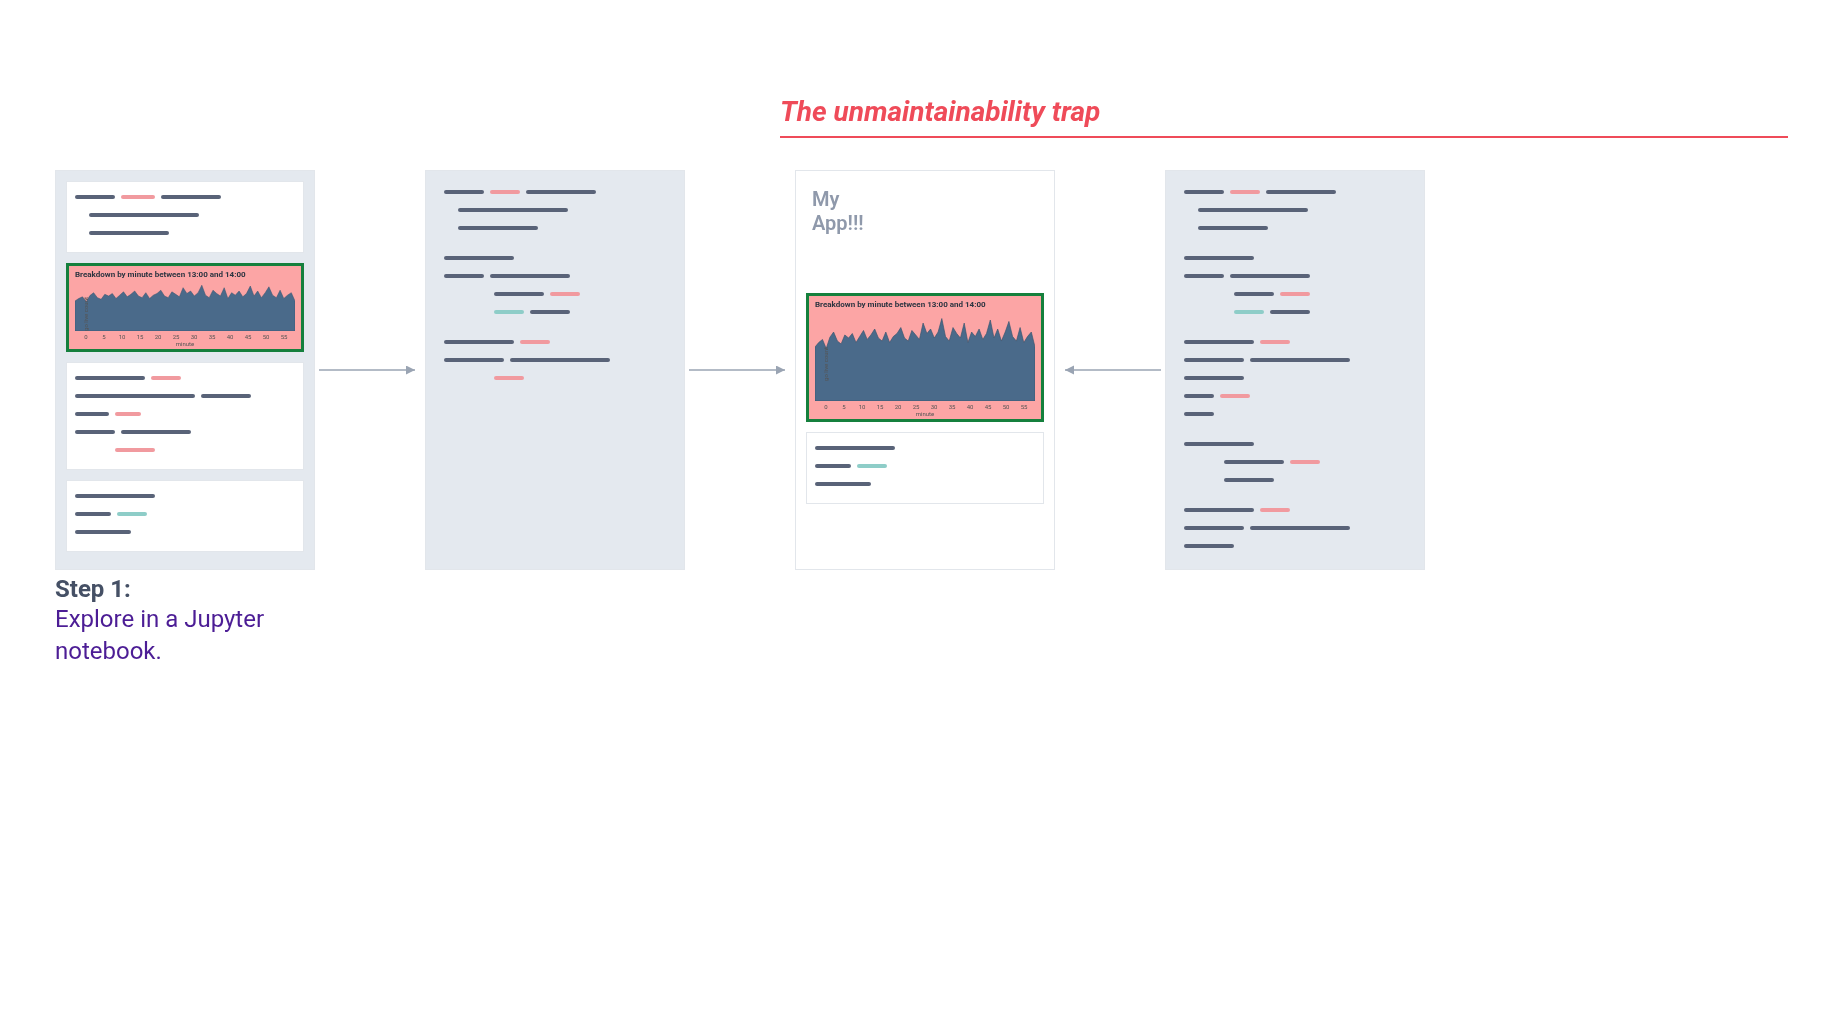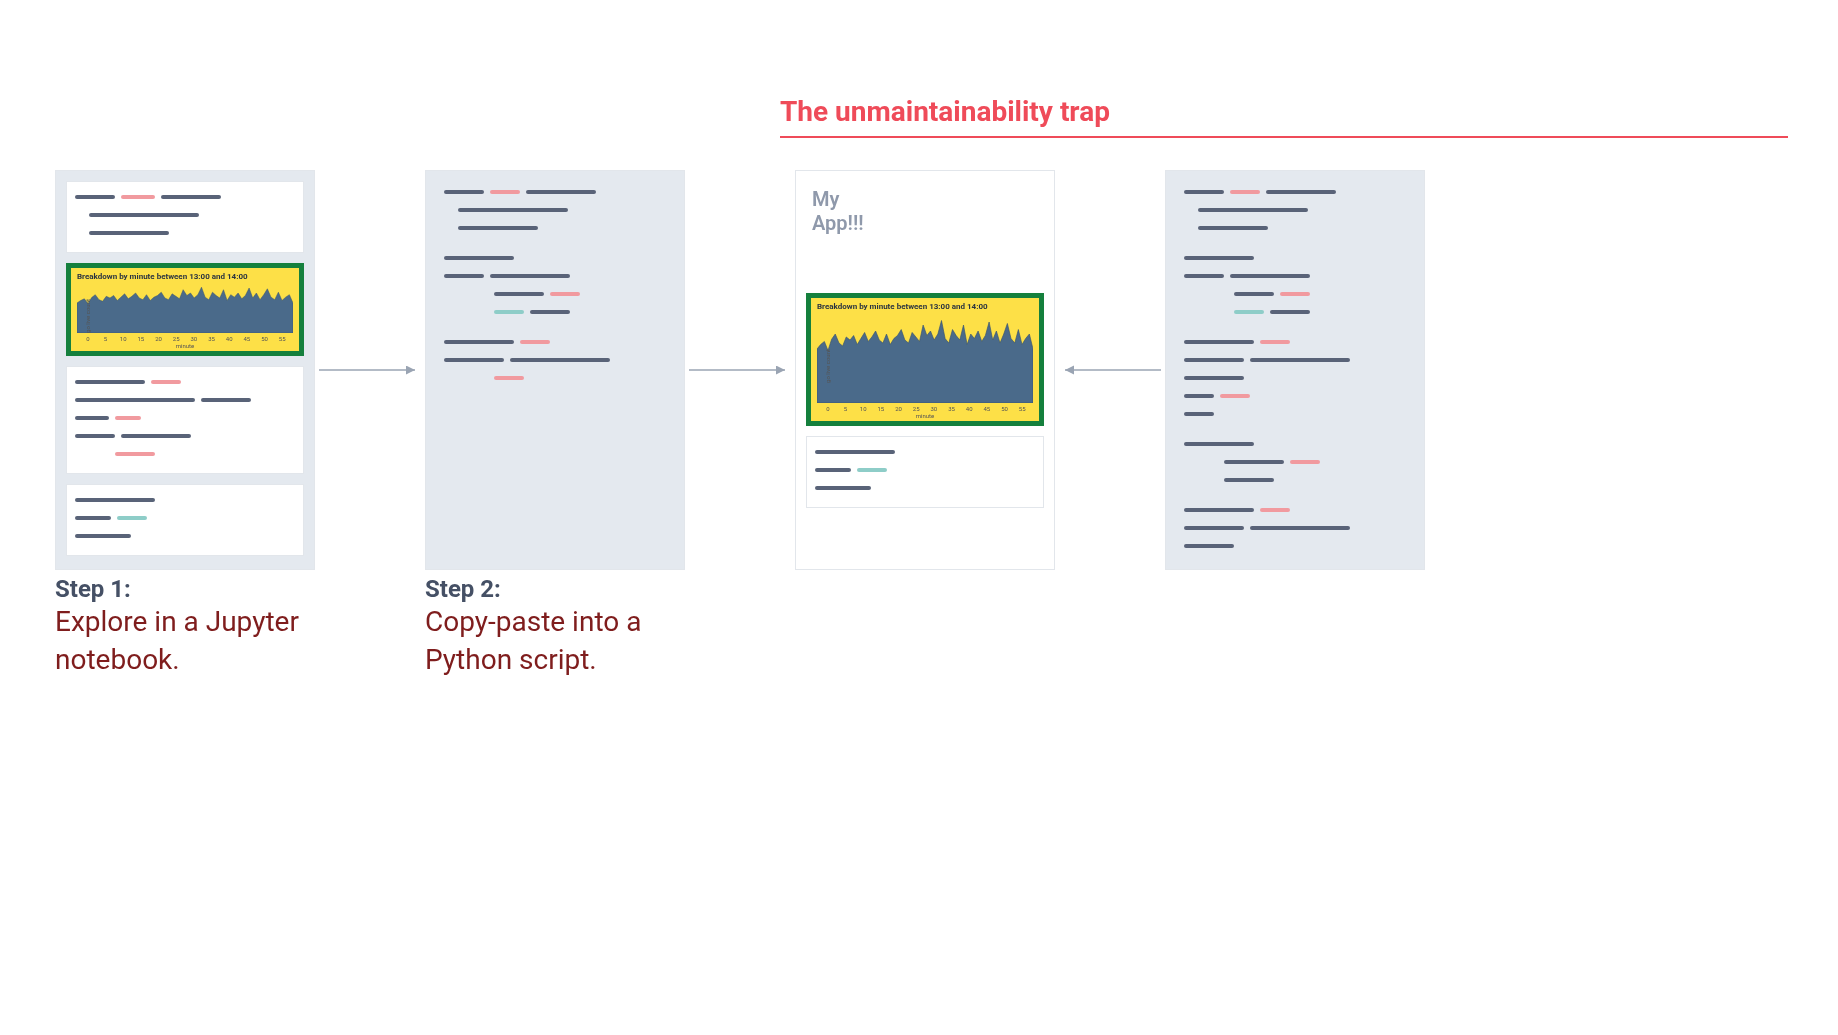--- a/index.html
+++ b/index.html
@@ -16,20 +16,21 @@
     width: 100%;
     height: 100%;
     padding-top: 170px;
   }
   
   .trap-header {
     position: absolute;
     left: 780px;
     right: 50px;
     top: 95px;
+    font-style: italic;
   }
   .trap-title {
     color: #ef4b59;
     font-size: 28px;
     font-weight: 700;
     margin-bottom: 8px;
   }
   .trap-rule {
     border: none;
     border-top: 2px solid #ef4b59;
@@ -77,22 +78,22 @@
   
   .ln { height: 4px; border-radius: 2px; background: #596378; display: inline-block; vertical-align: middle; margin-right: 6px; }
   .ln.g { background: #596378; }
   .ln.r { background: #f19a9f; }
   .ln.t { background: #8ecdc8; }
   .row { line-height: 12px; margin-bottom: 6px; white-space: nowrap; }
   .indent { display:inline-block; }
 
   
   .chart-card {
-    background: #fde047;
-    border: 5px solid #15803d;
+    background: #fca5a5;
+    border: 3px solid #15803d;
     padding: 4px 6px 2px 6px;
     margin-bottom: 10px;
   }
   .chart-title {
     font-size: 8px;
     font-weight: 700;
     color: #2b3440;
     white-space: nowrap;
   }
   .chart-body {
@@ -116,21 +117,21 @@
     top: 50%;
     transform: translateY(-50%) rotate(-90deg);
     transform-origin: center;
     font-size: 6px;
     color: #555;
   }
 
   
   .caption { margin-top: 5px; width: 300px; }
   .caption .step-label { font-weight: 700; color: #455065; font-size: 24px; }
-  .caption .step-text  { color: #7f1d1d; font-size: 28px; line-height: 1.35; }
+  .caption .step-text  { color: #4c1d95; font-size: 24px; line-height: 1.35; }
 
   .app-heading {
     color: #8f99ab;
     font-weight: 600;
     font-size: 20px;
     line-height: 1.2;
     padding: 6px 4px 8px 6px;
   }
 </style>
 </head>
@@ -221,24 +222,20 @@
           <div class="row"><span class="ln g" style="width:70px"></span></div>
           <div class="row"><span class="ln g" style="width:40px"></span><span class="ln g" style="width:80px"></span></div>
           <div class="row"><span class="indent" style="width:50px"></span><span class="ln g" style="width:50px"></span><span class="ln r" style="width:30px"></span></div>
           <div class="row"><span class="indent" style="width:50px"></span><span class="ln t" style="width:30px"></span><span class="ln g" style="width:40px"></span></div>
           <div class="row" style="height:6px"></div>
           <div class="row"><span class="ln g" style="width:70px"></span><span class="ln r" style="width:30px"></span></div>
           <div class="row"><span class="ln g" style="width:60px"></span><span class="ln g" style="width:100px"></span></div>
           <div class="row"><span class="indent" style="width:50px"></span><span class="ln r" style="width:30px"></span></div>
         </div>
       </div>
-      <div class="caption">
-        <span class="step-label">Step 2:</span><br>
-        <span class="step-text">Copy-paste into a Python script.</span>
-      </div>
     </div>
 
     <div class="arrow-col">
       <svg class="arrow-svg" width="110" height="20">
         <line x1="4" y1="10" x2="100" y2="10" stroke="#9aa4b3" stroke-width="1.5" marker-end="url(#ah)"></line>
       </svg>
     </div>
 
     <div class="panel-col">
       <div class="panel white-bg">

